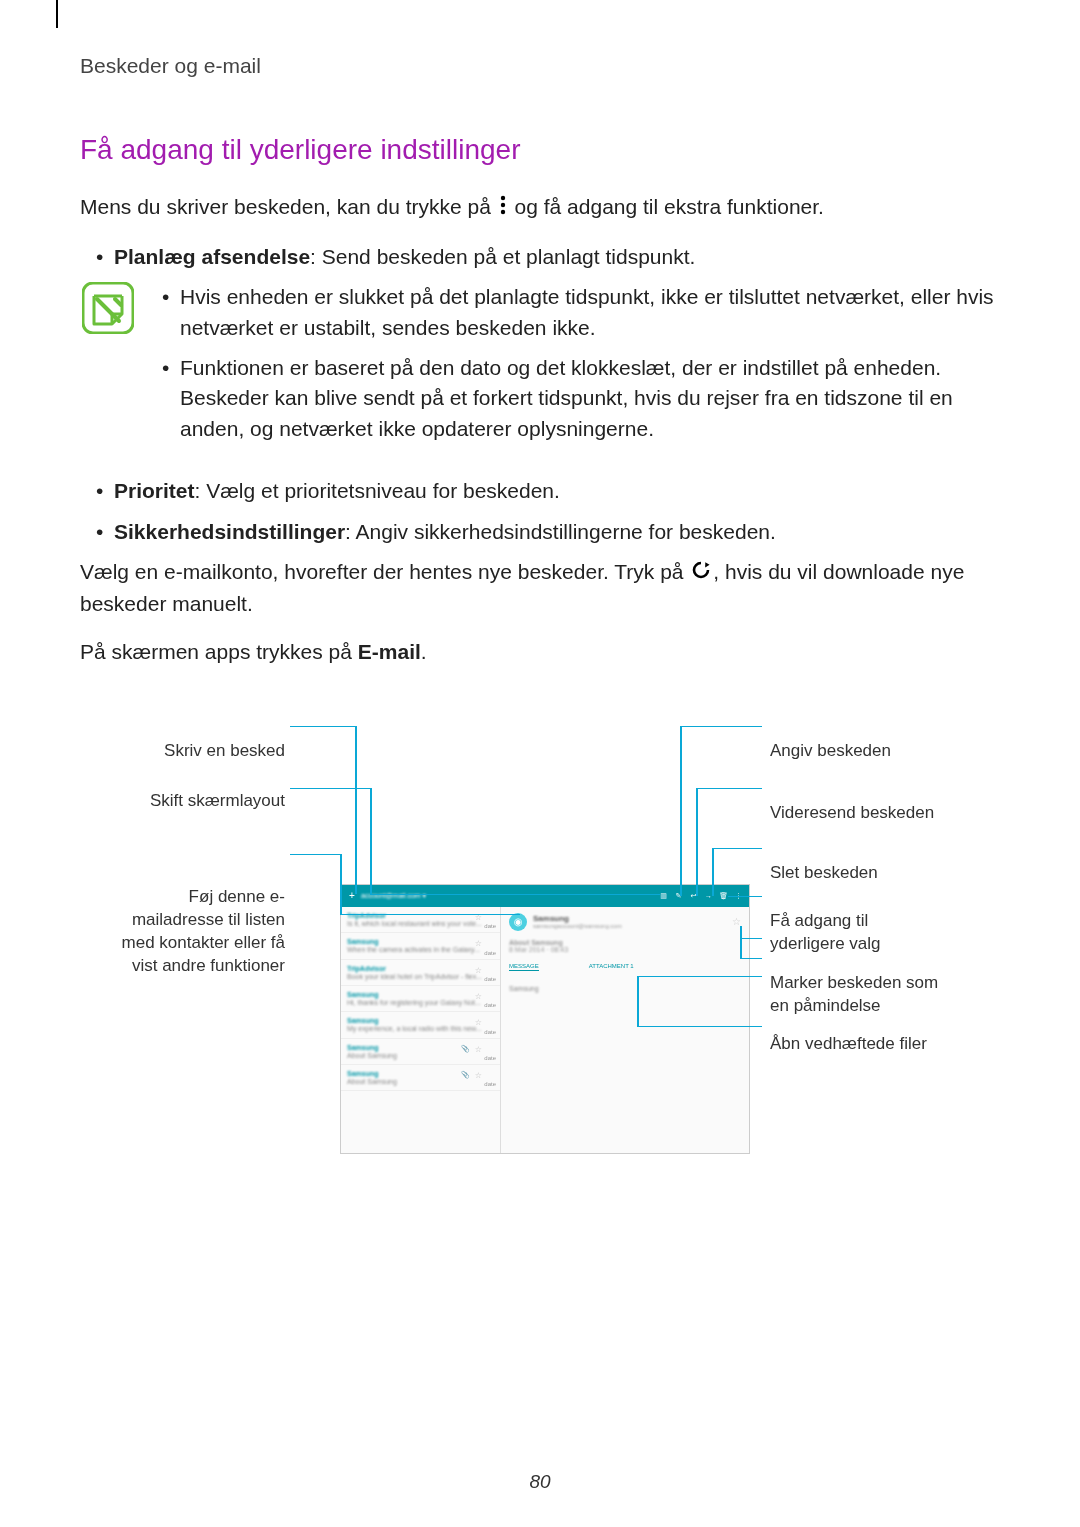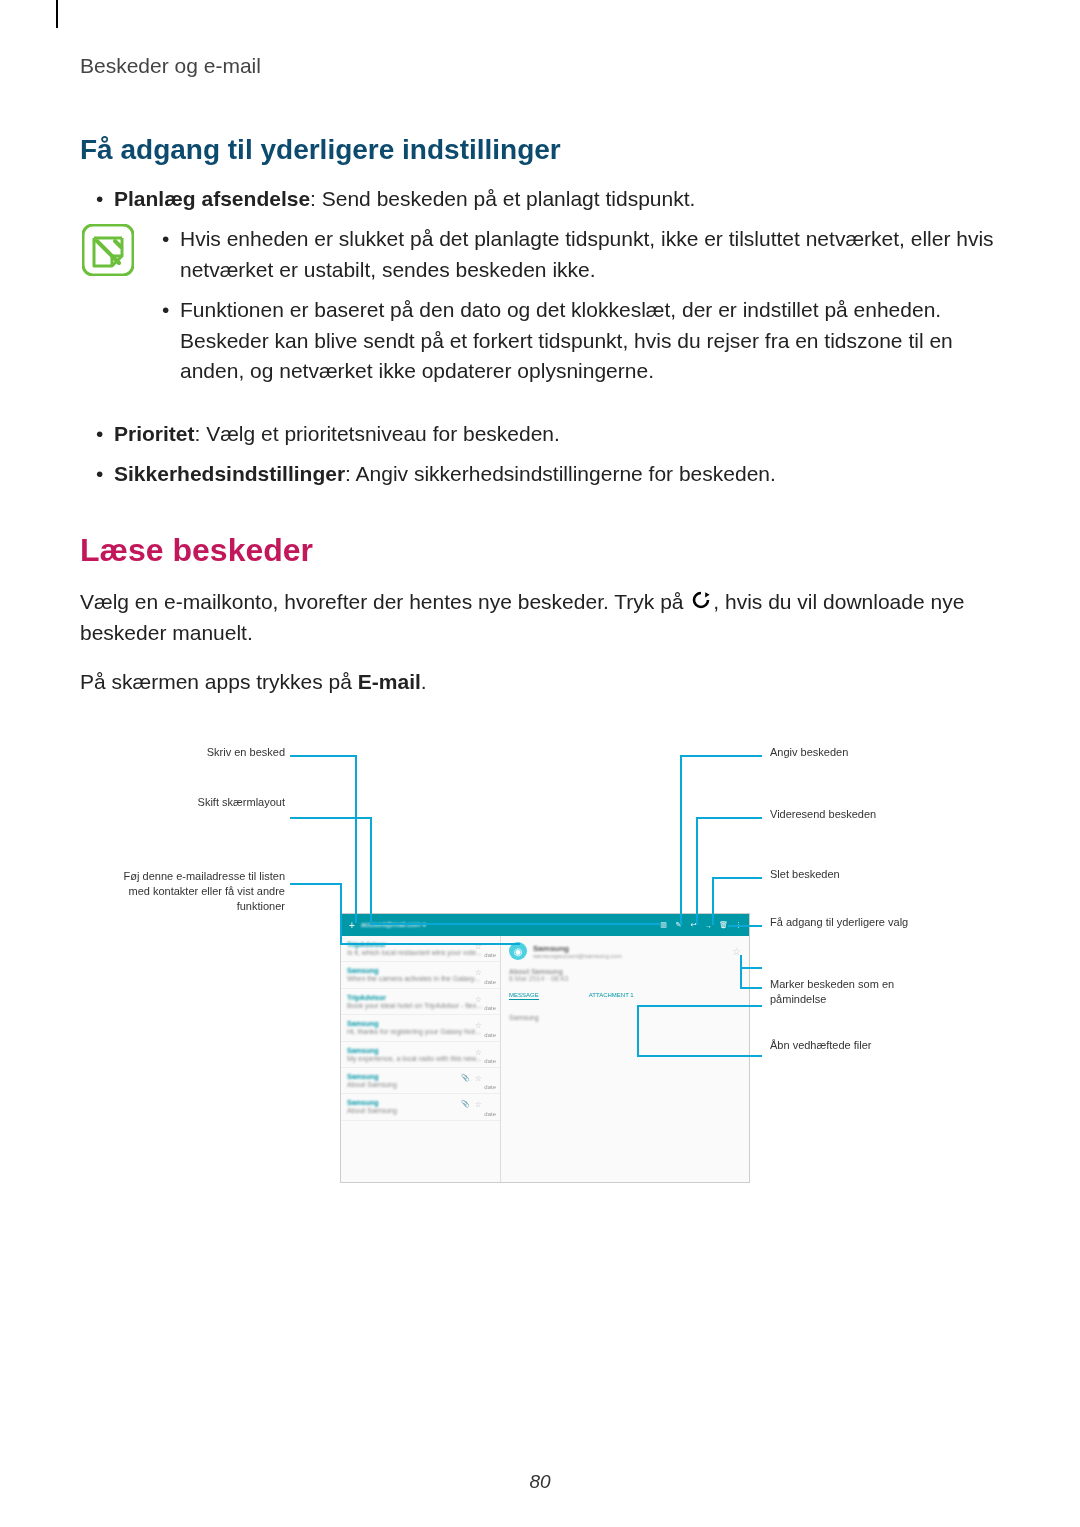--- a/index.html
+++ b/index.html
@@ -24,23 +24,23 @@
     background: #000;
   }
   .header {
     font-size: 21px;
     color: #444;
     margin-bottom: 56px;
     margin-top: 4px;
   }
   .h1 {
     font-size: 28px;
-    font-weight: bold;
-    color: #0c4a6e;
-    margin-bottom: 18px;
+    font-weight: normal;
+    color: #a21caf;
+    margin-bottom: 26px;
   }
   .p {
     font-size: 21px;
     line-height: 1.45;
     color: #222;
     margin-bottom: 18px;
   }
   .bold { font-weight: bold; }
   .icon-inline {
     display: inline-block;
@@ -83,23 +83,24 @@
     margin-bottom: 18px;
   }
   .figure-area {
     position: relative;
     width: 920px;
     height: 480px;
     margin-top: 30px;
   }
   .fig-label {
     position: absolute;
-    font-size: 11px;
+    font-size: 17px;
     color: #333;
     line-height: 1.35;
+    margin-top: 24px;
   }
   .fig-label.left { text-align: right; }
   .fig-label.right { text-align: left; }
   .page-num {
     position: absolute;
     bottom: 34px;
     left: 0;
     width: 100%;
     text-align: center;
     font-size: 19px;
@@ -205,20 +206,31 @@
 <body>
 
 <div class="top-mark"></div>
 
 <div class="page">
 
   <div class="header">Beskeder og e-mail</div>
 
   <div class="h1">Få adgang til yderligere indstillinger</div>
 
+  <div class="p">
+    <span>Mens du skriver beskeden, kan du trykke på </span>
+    <span class="icon-inline">
+      <svg width="8" height="20" viewBox="0 0 8 20">
+          <circle cx="4" cy="3" r="2.2"></circle>
+          <circle cx="4" cy="10" r="2.2"></circle>
+          <circle cx="4" cy="17" r="2.2"></circle>
+        </svg>
+    </span>
+    <span> og få adgang til ekstra funktioner.</span>
+  </div>
 
   <div class="bullet-list">
     <div class="bullet">
       <span class="dot">•</span>
       <span class="txt">
         <span class="bold">Planlæg afsendelse</span><span>: Send beskeden på et planlagt tidspunkt.</span>
       </span>
     </div>
   </div>
 
@@ -252,21 +264,20 @@
       </span>
     </div>
     <div class="bullet">
       <span class="dot">•</span>
       <span class="txt">
         <span class="bold">Sikkerhedsindstillinger</span><span>: Angiv sikkerhedsindstillingerne for beskeden.</span>
       </span>
     </div>
   </div>
 
-  <div class="h-color">Læse beskeder</div>
 
   <div class="p">
     <span>Vælg en e-mailkonto, hvorefter der hentes nye beskeder. Tryk på </span>
     <span class="icon-inline">
       <svg width="20" height="20" viewBox="0 0 20 20">
         <path d="M10 3 a7 7 0 1 0 7 7" fill="none" stroke="#000" stroke-width="2.6"></path>
         <path d="M17 3 L17 10 L10 10" fill="none" stroke="none"></path>
         <polygon points="13,3 18,3 15.5,7.5" fill="#000" transform="rotate(30 15 5)"></polygon>
       </svg>
     </span><span>, hvis du vil downloade nye beskeder manuelt.</span>
@@ -274,21 +285,21 @@
 
   <div class="p">
     <span>På skærmen apps trykkes på </span><span class="bold">E-mail</span><span>.</span>
   </div>
 
 
   <div class="figure-area">
 
     <div class="fig-label left" style="right:715px; top:18px; width:180px">Skriv en besked</div>
     <div class="fig-label left" style="right:715px; top:68px; width:180px">Skift skærmlayout</div>
-    <div class="fig-label left" style="right:715px; top:142px; width:180px">Føj denne e-mailadresse til listen med kontakter eller få vist andre funktioner</div>
+    <div class="fig-label left" style="right:715px; top:164px; width:180px">Føj denne e-mailadresse til listen med kontakter eller få vist andre funktioner</div>
 
     <div class="fig-label right" style="left:690px; top:18px">Angiv beskeden</div>
     <div class="fig-label right" style="left:690px; top:80px">Videresend beskeden</div>
     <div class="fig-label right" style="left:690px; top:140px">Slet beskeden</div>
     <div class="fig-label right" style="left:690px; top:188px; width:150px">Få adgang til yderligere valg</div>
     <div class="fig-label right" style="left:690px; top:250px; width:170px">Marker beskeden som en påmindelse</div>
     <div class="fig-label right" style="left:690px; top:311px">Åbn vedhæftede filer</div>
 
     <div class="screenshot">
       <div class="ss-header">

